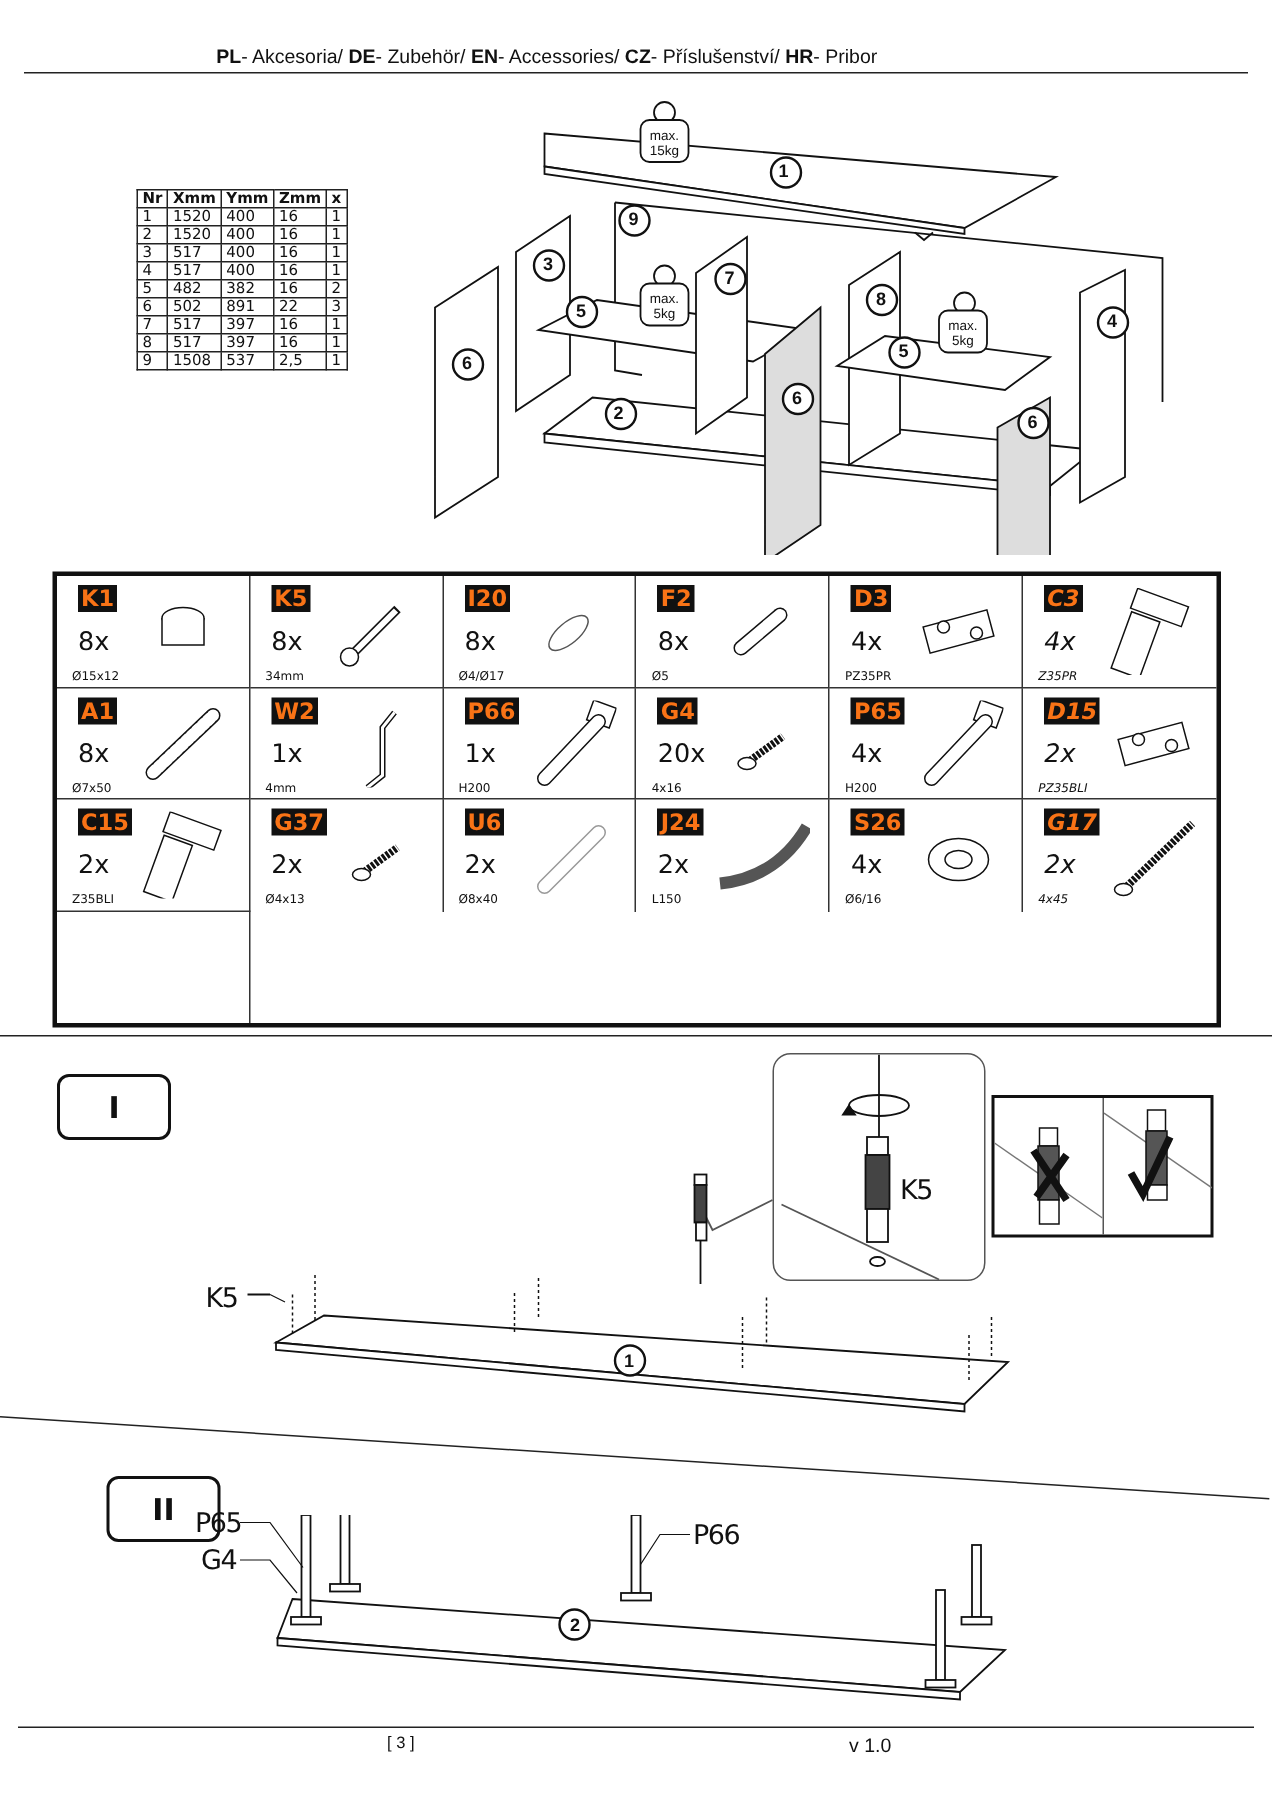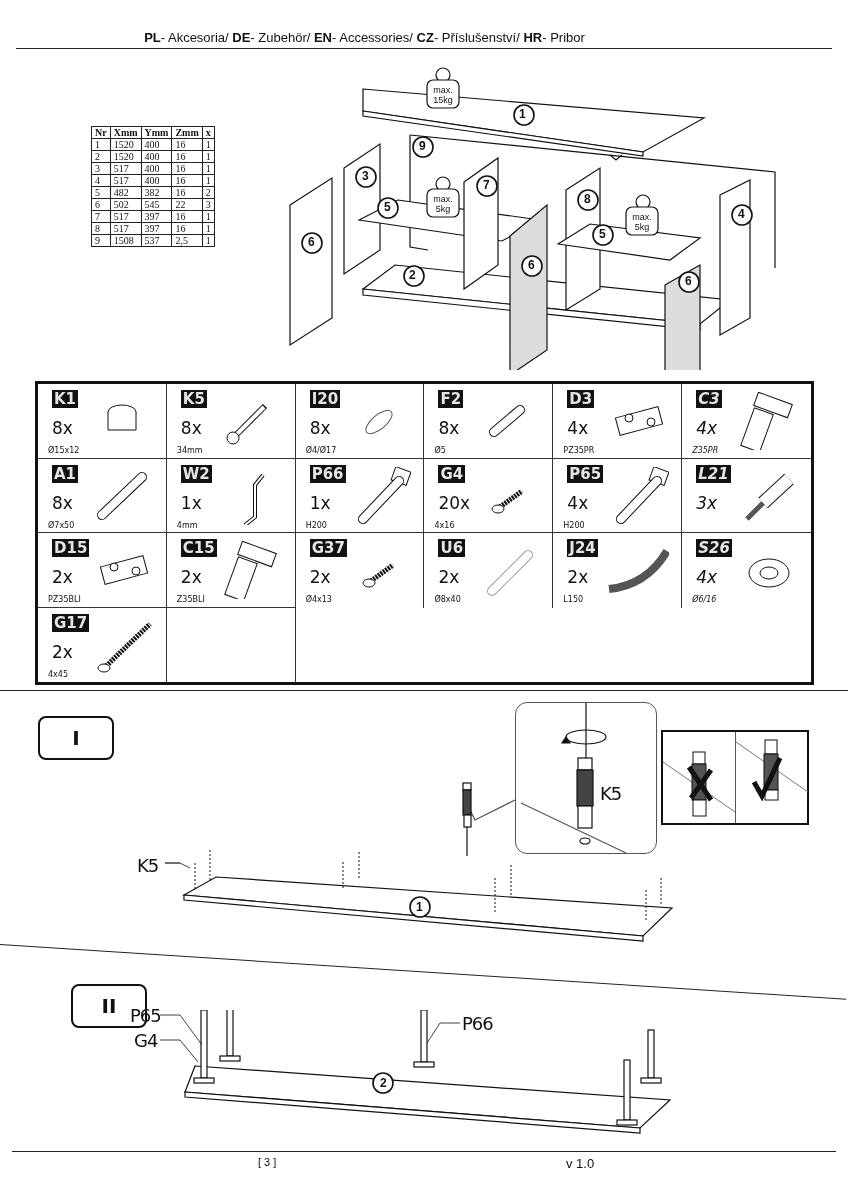--- a/index.html
+++ b/index.html
@@ -2,28 +2,28 @@
 <html><head>
 <meta charset="utf-8">
 <style>
   * { box-sizing: border-box; margin: 0; padding: 0; }
   html, body { width: 848px; height: 1200px; background: #fff; overflow: hidden; }
   body { position: relative; font-family: "Liberation Sans", "DejaVu Sans", sans-serif; color: #111; }
   .header { position: absolute; left: 0; top: 30px; width: 729px; text-align: center; font-size: 13px; }
   .header b { font-weight: bold; }
   .rule { position: absolute; height: 0; border-top: 1.5px solid #222; }
   .dim-table { position: absolute; left: 91px; top: 126px; border-collapse: collapse; font-size: 10px; font-family: "DejaVu Sans", sans-serif; }
-  .dim-table th, .dim-table td { border: 1px solid #222; padding: 0 3px; height: 11px; line-height: 11px; text-align: left; font-family: Liberation Serif, serif; }
+  .dim-table th, .dim-table td { border: 1px solid #222; padding: 0 3px; height: 11px; line-height: 11px; text-align: left; }
   .dim-table th { font-weight: bold; }
   .drawing { position: absolute; }
   .hw-grid { position: absolute; left: 35px; top: 381px; width: 779px; height: 304px; border: 3px solid #111; display: grid; grid-template-columns: repeat(6, 1fr); grid-template-rows: repeat(4, 1fr); }
   .hw-cell { position: relative; border-right: 1px solid #333; border-bottom: 1px solid #333; }
   .hw-cell:nth-child(6n) { border-right: none; font-style: italic; }
   .hw-cell.last-row { border-bottom: none; }
-  .hw-code { position: absolute; left: 14px; top: 6px; background: #111; color: #e5e5e5; font-weight: bold; font-size: 15px; padding: 0 2px; line-height: 18px; font-family: "DejaVu Sans", sans-serif; }
+  .hw-code { position: absolute; left: 14px; top: 6px; background: #111; color: #f97316; font-weight: bold; font-size: 15px; padding: 0 2px; line-height: 18px; font-family: "DejaVu Sans", sans-serif; }
   .hw-qty { position: absolute; left: 14px; top: 34px; font-size: 17px; font-family: "DejaVu Sans", sans-serif; }
   .hw-size { position: absolute; left: 10px; top: 62px; font-size: 8px; font-family: "DejaVu Sans", sans-serif; }
   .hw-icon { position: absolute; right: 12px; top: 8px; width: 62px; height: 58px; }
   .step-box { position: absolute; width: 76px; height: 44px; border: 2px solid #111; border-radius: 8px; font-size: 20px; font-weight: bold; display: flex; align-items: center; justify-content: center; font-family: "DejaVu Sans", sans-serif; }
   .label { position: absolute; font-size: 18px; font-family: "DejaVu Sans", sans-serif; letter-spacing: -1px; }
   .footer-page { position: absolute; left: 258px; top: 1156px; font-size: 11px; }
   .footer-ver { position: absolute; left: 566px; top: 1156px; font-size: 13px; }
   .callout { position: absolute; left: 515px; top: 702px; width: 142px; height: 152px; border: 1.5px solid #555; border-radius: 12px; background: #fff; }
   .check-box { position: absolute; left: 661px; top: 730px; width: 148px; height: 95px; border: 2px solid #111; display: flex; }
   .check-box > div { flex: 1; position: relative; }
@@ -79,21 +79,21 @@
       <tr>
         <td>5</td>
         <td>482</td>
         <td>382</td>
         <td>16</td>
         <td>2</td>
       </tr>
       <tr>
         <td>6</td>
         <td>502</td>
-        <td>545</td>
+        <td>891</td>
         <td>22</td>
         <td>3</td>
       </tr>
       <tr>
         <td>7</td>
         <td>517</td>
         <td>397</td>
         <td>16</td>
         <td>1</td>
       </tr>
@@ -289,30 +289,20 @@
       </svg>
     </div>
     <div class="hw-cell">
       <span class="hw-code">P65</span>
       <span class="hw-qty">4x</span>
       <span class="hw-size">H200</span>
       <svg class="hw-icon" viewBox="0 0 62 58">
         <rect x="44" y="2" width="16" height="14" fill="#fff" stroke="#111" transform="rotate(20 52 9)"></rect>
         <line x1="14" y1="52" x2="50" y2="14" stroke="#111" stroke-width="10" stroke-linecap="round"></line>
         <line x1="14" y1="52" x2="50" y2="14" stroke="#fff" stroke-width="8" stroke-linecap="round"></line>
-      </svg>
-    </div>
-    <div class="hw-cell">
-      <span class="hw-code">L21</span>
-      <span class="hw-qty">3x</span>
-      <span class="hw-size"></span>
-      <svg class="hw-icon" viewBox="0 0 62 58">
-        <line x1="26" y1="36" x2="52" y2="12" stroke="#111" stroke-width="14"></line>
-        <line x1="26" y1="36" x2="52" y2="12" stroke="#fff" stroke-width="12"></line>
-        <line x1="10" y1="52" x2="26" y2="36" stroke="#555" stroke-width="5"></line>
       </svg>
     </div>
     <div class="hw-cell">
       <span class="hw-code">D15</span>
       <span class="hw-qty">2x</span>
       <span class="hw-size">PZ35BLI</span>
       <svg class="hw-icon" viewBox="0 0 62 58">
         <rect x="10" y="20" width="44" height="18" fill="#fff" stroke="#111" transform="rotate(-15 32 29)"></rect>
         <circle cx="22" cy="26" r="4" fill="#fff" stroke="#111"></circle>
         <circle cx="44" cy="30" r="4" fill="#fff" stroke="#111"></circle>

